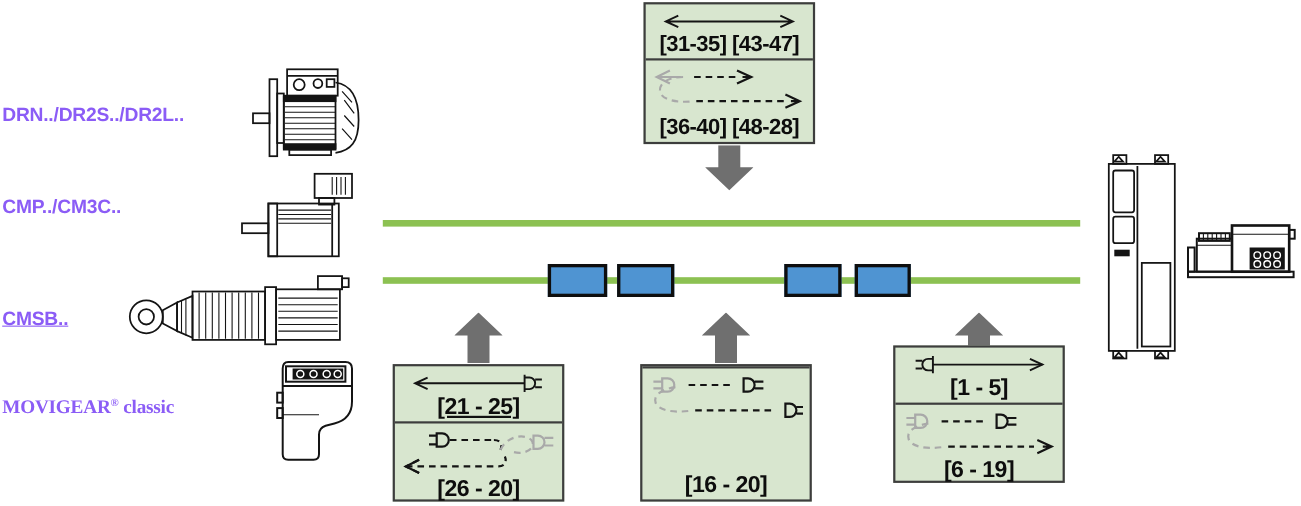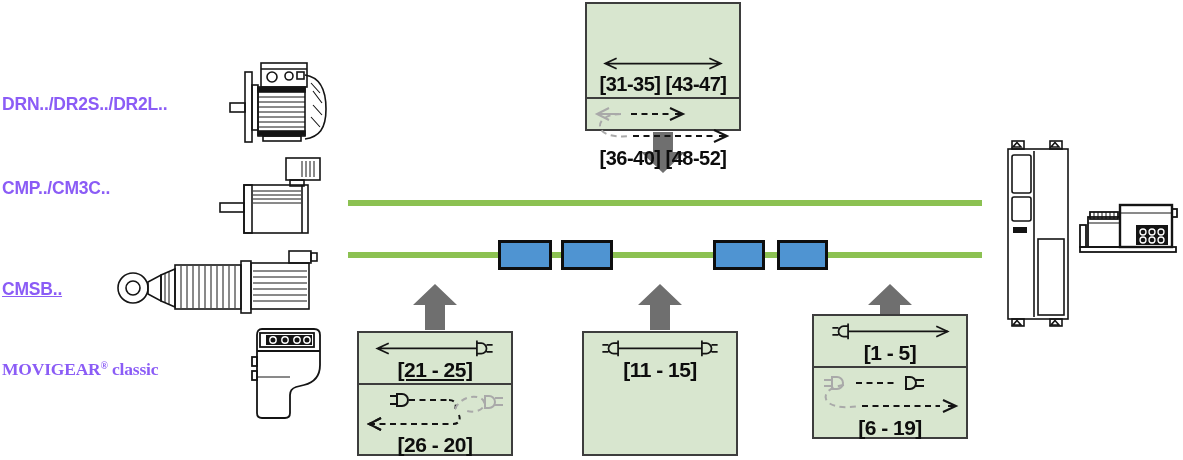--- a/index.html
+++ b/index.html
@@ -111,40 +111,40 @@
     <polygon points="22,0 44,21 32,21 32,46 12,46 12,21 0,21" fill="#6f6f6f"></polygon>
   </svg>
   <svg class="arrow" style="left:638px;top:284px;" width="44" height="46" viewBox="0 0 44 46">
     <polygon points="22,0 44,21 32,21 32,46 12,46 12,21 0,21" fill="#6f6f6f"></polygon>
   </svg>
   <svg class="arrow" style="left:868px;top:284px;" width="44" height="46" viewBox="0 0 44 46">
     <polygon points="22,0 44,21 32,21 32,46 12,46 12,21 0,21" fill="#6f6f6f"></polygon>
   </svg>
 
   <div class="cbox" style="left:585px;top:2px;height:129px;">
-    <div class="cell c1" style="height:49px;margin-top:44px;">
+    <div class="cell c1" style="height:49px;">
       <svg width="140" height="22" viewBox="0 0 140 24" fill="none" stroke="#141414" stroke-width="2">
         <path d="M17,6 L4,12 L17,18 M4,12 H136 M123,6 L136,12 L123,18"></path>
       </svg>
       <div class="crange">[31-35] [43-47]</div>
     </div>
     <div class="cell c2">
       <svg width="140" height="44" viewBox="0 0 140 44" fill="none" stroke-width="2">
         <g stroke="#a9a9a9">
           <path d="M16,4 L4,10 L16,16 M4,10 H26"></path>
           <path d="M28,10 C14,10 6,16 7,23 C8,30 20,34 38,32" stroke-dasharray="6 4.5"></path>
         </g>
         <g stroke="#141414">
           <path d="M38,10 H76" stroke-dasharray="6 4.5"></path>
           <path d="M77,4 L90,10 L77,16 M82,10 H90"></path>
           <path d="M40,32 H120" stroke-dasharray="6 4.5"></path>
           <path d="M121,26 L134,32 L121,38 M126,32 H134"></path>
         </g>
       </svg>
-      <div class="crange">[36-40] [48-52]</div>
+      <div class="crange">[36-40] [48-28]</div>
     </div>
   </div>
 
   <div class="cbox bottom" style="left:357px;top:331px;height:125px;">
     <div class="cell c1" style="height:50px;text-decoration:underline;">
       <svg width="140" height="22" viewBox="0 0 140 24" fill="none" stroke="#141414" stroke-width="2">
         <path d="M17,6 L4,12 L17,18 M4,12 H118"></path>
         <path d="M118,3 V21 M118,6 h5 a6,6 0 0 1 0,12 h-5 M129,8 h7 M129,16 h7"></path>
       </svg>
       <div class="crange">[21 - 25]</div>
@@ -162,26 +162,34 @@
         <g stroke="#a9a9a9">
           <path d="M90,19 C96,6 112,4 118,10 C123,16 114,24 102,21" stroke-dasharray="6 4.5"></path>
           <path d="M120,5 V19 M120,6 h4 a6,6 0 0 1 0,12 h-4 M130,8 h8 M130,15 h8"></path>
         </g>
       </svg>
       <div class="crange">[26 - 20]</div>
     </div>
   </div>
 
   <div class="cbox bottom" style="left:582px;top:331px;height:125px;">
-    <div class="cell c1" style="height:50px;">
-      <svg width="140" height="22" viewBox="0 0 140 24" fill="none" stroke="#141414" stroke-width="2">
-        <path d="M4,8 h7 M4,16 h7 M22,3 V21 M22,6 h-5 a6,6 0 0 0 0,12 h5 M22,12 H118"></path>
-        <path d="M118,3 V21 M118,6 h5 a6,6 0 0 1 0,12 h-5 M129,8 h7 M129,16 h7"></path>
-      </svg>
-      <div class="crange">[11 - 15]</div>
+    <div class="cell c2">
+      <svg width="140" height="44" viewBox="0 0 140 44" fill="none" stroke-width="2">
+        <g stroke="#a9a9a9">
+          <path d="M4,7 h8 M4,13 h8 M12,3 V17 M12,4 h5 a6,6 0 0 1 0,12 h-5"></path>
+          <path d="M24,12 C10,14 4,20 6,26 C8,33 22,36 40,33" stroke-dasharray="6 4.5"></path>
+        </g>
+        <g stroke="#141414">
+          <path d="M36,10 H76" stroke-dasharray="6 4.5"></path>
+          <path d="M86,3 V17 M86,4 h4 a6,6 0 0 1 0,12 h-4 M96,7 h8 M96,13 h8"></path>
+          <path d="M42,33 H112" stroke-dasharray="6 4.5"></path>
+          <path d="M124,26 V40 M124,27 h4 a6,6 0 0 1 0,12 h-4 M134,30 h6 M134,36 h6"></path>
+        </g>
+      </svg>
+      <div class="crange">[16 - 20]</div>
     </div>
   </div>
 
   <div class="cbox bottom" style="left:812px;top:314px;height:125px;">
     <div class="cell c1" style="height:50px;">
       <svg width="140" height="22" viewBox="0 0 140 24" fill="none" stroke="#141414" stroke-width="2">
         <path d="M4,8 h7 M4,16 h7 M22,3 V21 M22,6 h-5 a6,6 0 0 0 0,12 h5 M22,12 H136"></path>
         <path d="M123,6 L136,12 L123,18"></path>
       </svg>
       <div class="crange">[1 - 5]</div>

